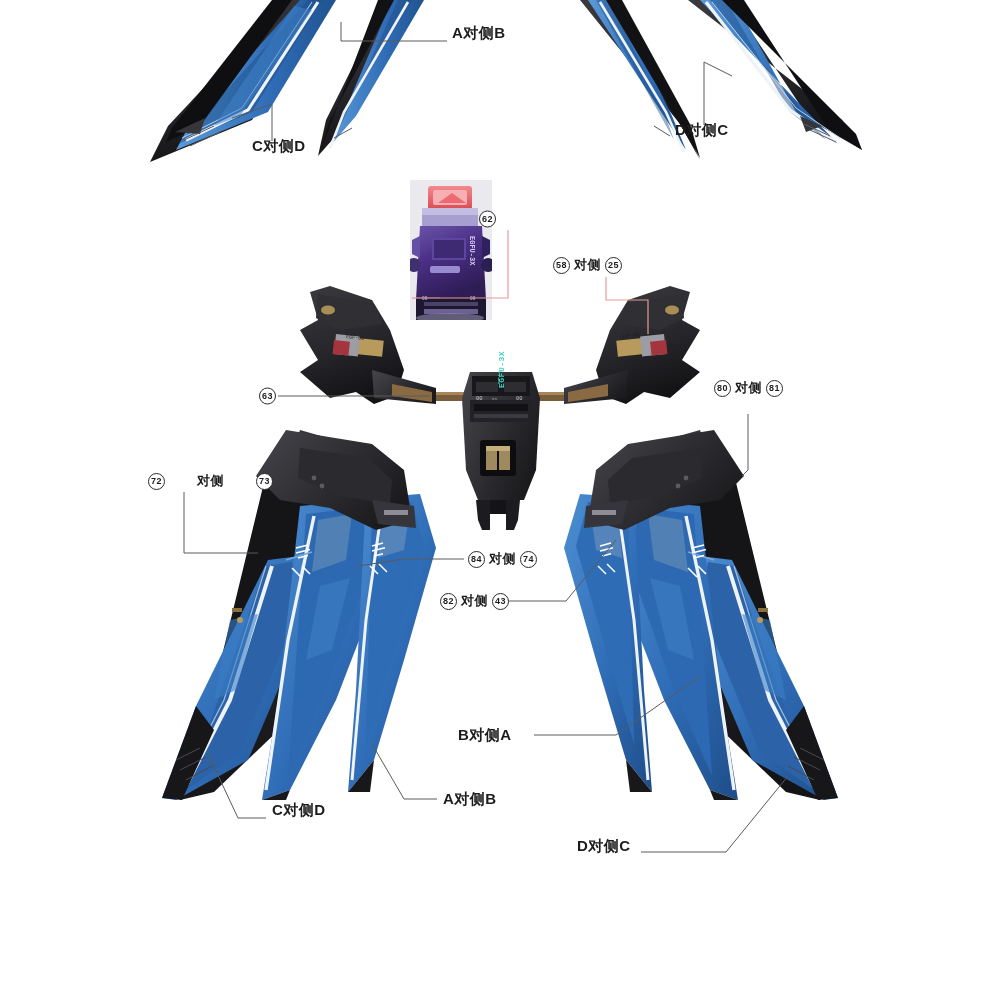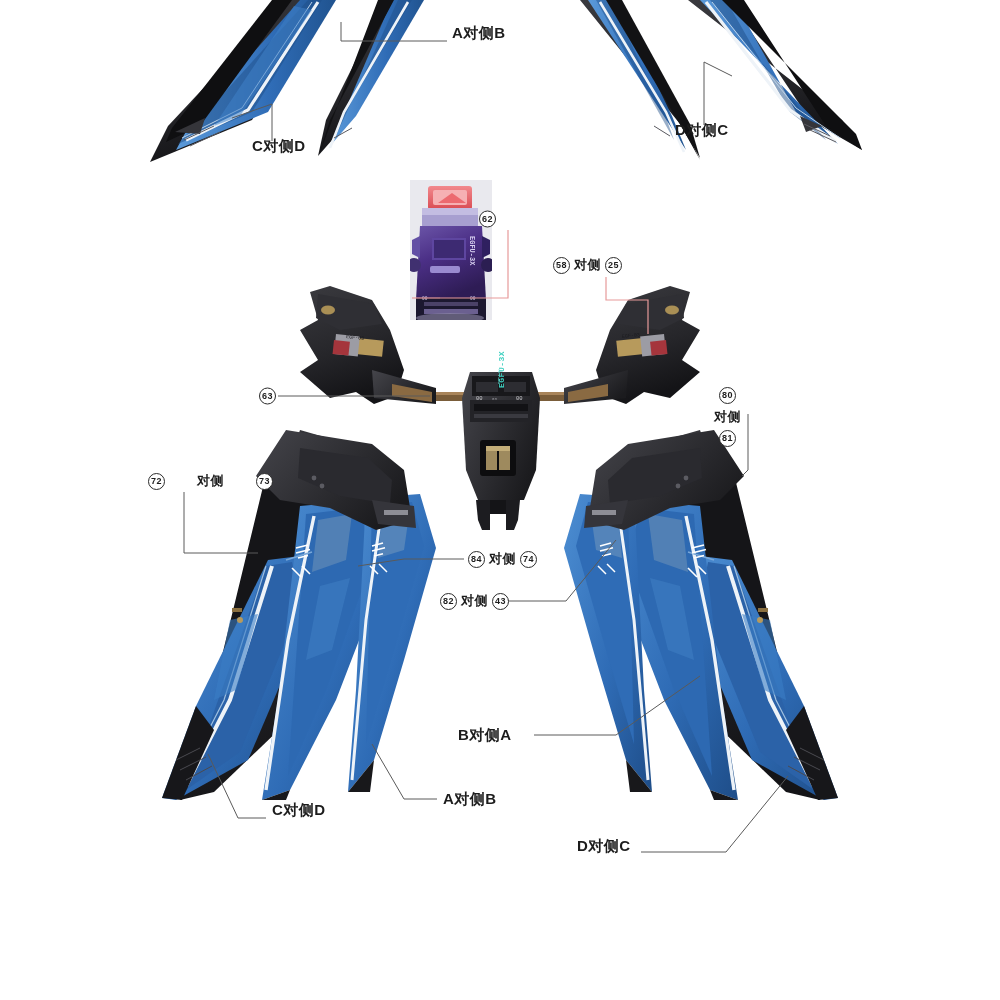--- a/index.html
+++ b/index.html
@@ -351,21 +351,21 @@
     <div class="lbl num" style="left:525px;top:265px;transform:translate(0,-50%);margin-left:28px;">
       <span class="circnum">58</span>
       <span class="dui">对侧</span>
       <span class="circnum">25</span>
     </div>
 
     <div class="lbl num" style="left:259px;top:396px;transform:translate(0,-50%);">
       <span class="circnum">63</span>
     </div>
 
-    <div class="lbl num" style="left:714px;top:417px;transform:translate(0,-50%);flex-direction:column;">
+    <div class="lbl num" style="left:714px;top:388px;transform:translate(0,-50%);">
       <span class="circnum">80</span>
       <span class="dui">对侧</span>
       <span class="circnum">81</span>
     </div>
 
     <div class="lbl num" style="left:148px;top:481px;transform:translate(0,-50%);gap:32px;">
       <span class="circnum">72</span>
       <span class="dui">对侧</span>
       <span class="circnum">73</span>
     </div>

